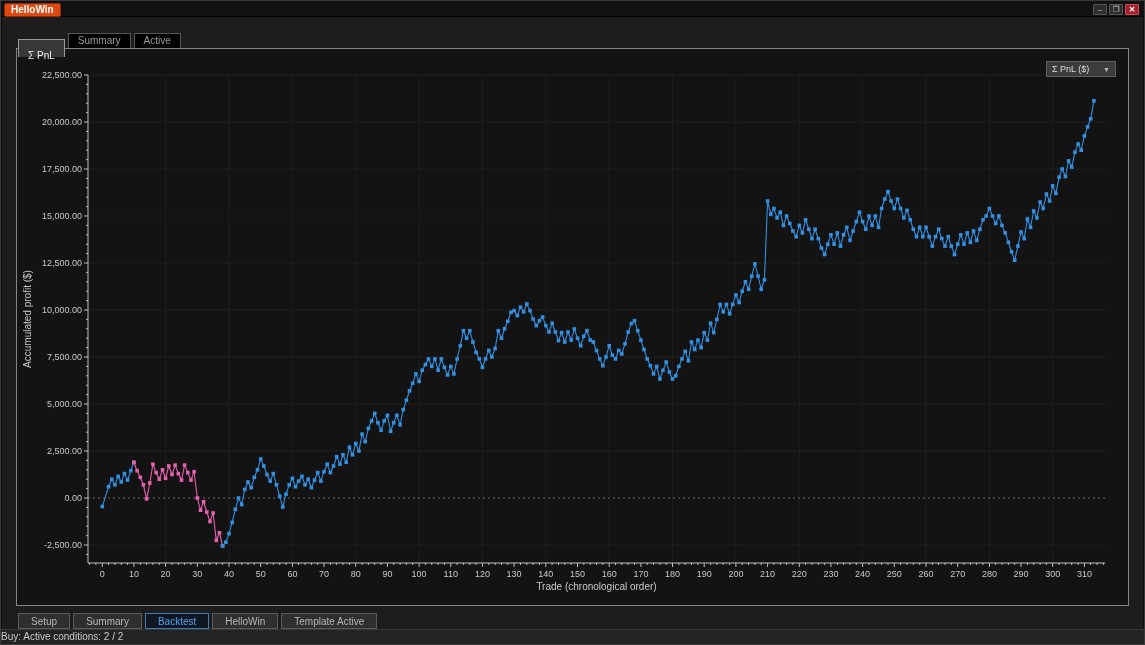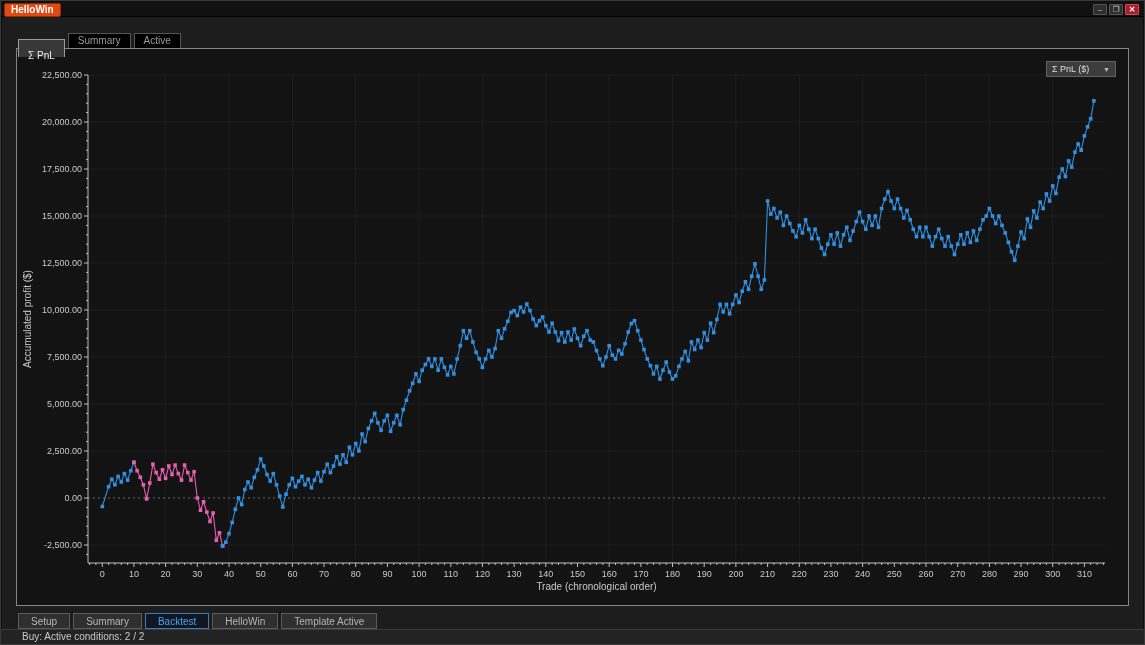--- a/index.html
+++ b/index.html
@@ -22,21 +22,21 @@
   .panel { position:absolute; left:16px; top:48px; width:1113px; height:558px; background:#131313; border:1px solid #858585; z-index:2; }
   .chart-svg { position:absolute; left:0; top:0; }
 
   .dropdown { position:absolute; top:12px; right:12px; width:70px; height:15px; background:#3c3c3c; border:1px solid #616161; color:#ddd; font-size:9px; display:flex; align-items:center; justify-content:space-between; padding:7px 5px; cursor:default; }
   .dd-chev { font-size:7px; color:#bbb; }
 
   .bottabs { position:absolute; left:18px; top:613px; display:flex; gap:3px; }
   .bottab { height:16px; padding:2px 12px 0 12px; font-size:10px; color:#b5b5b5; background:#2f2f2f; border:1px solid #5a5a5a; }
   .bottab.selected { background:#0f1722; border-color:#3f7ab0; color:#4aa3ec;text-align:right; }
 
-  .statusbar { position:absolute; left:1px; right:1px; bottom:1px; height:15px; background:#232323; border-top:1px solid #3a3a3a; color:#c8c8c8; font-size:10px; line-height:14px; padding-left:21px; }
+  .statusbar { position:absolute; left:1px; right:1px; bottom:1px; height:15px; background:#232323; border-top:1px solid #3a3a3a; color:#c8c8c8; font-size:10px; line-height:14px; padding-left:0; }
 </style>
 </head>
 <body>
 
 <div class="titlebar">
   <div class="title-chip">HelloWin</div>
   <div class="win-btns">
     <div class="win-btn">–</div>
     <div class="win-btn">❐</div>
     <div class="win-btn close">✕</div>

